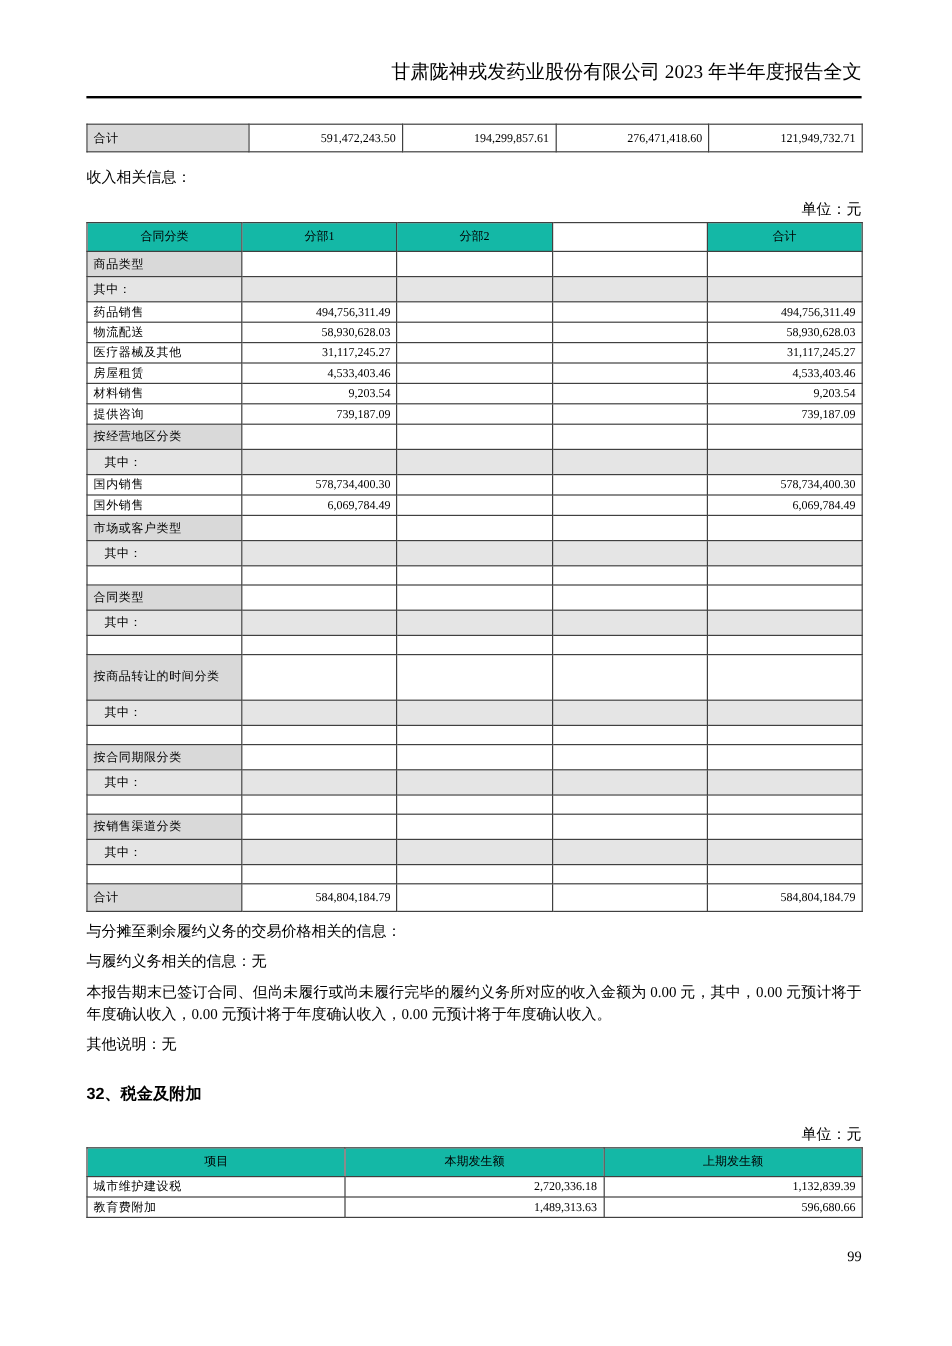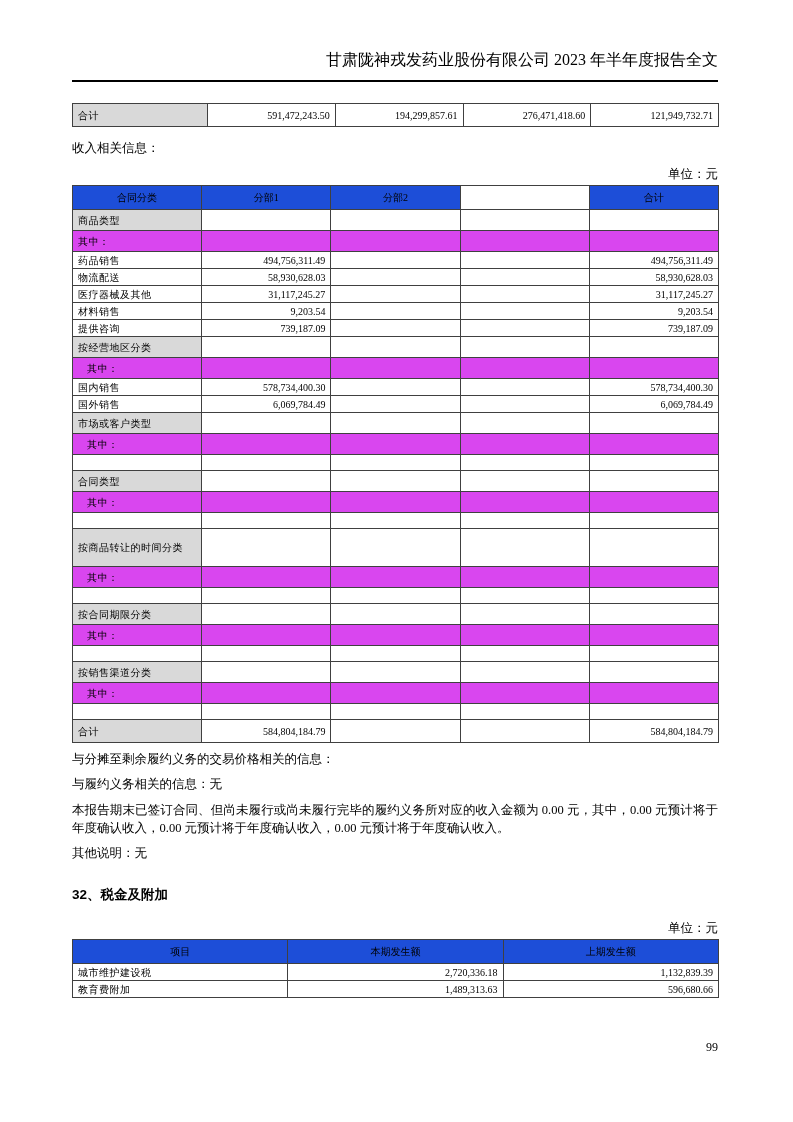--- a/index.html
+++ b/index.html
@@ -20,31 +20,31 @@
   .tbl {
     border-collapse:collapse; width:646px; table-layout:fixed;
     font-size:10px; empty-cells:show;
   }
   .tbl td, .tbl th {
     border:1px solid #404040; padding:1px 5px;
     overflow:hidden; white-space:normal; word-break:break-all;
     line-height:1.3;
   }
   .tbl th {
-    background:#1d4ed8; font-weight:normal; text-align:center;
+    background:#14b8a6; font-weight:normal; text-align:center;
   }
   .tbl th.no-bg { background:#ffffff; }
   .tbl td.lbl { text-align:left; letter-spacing:0.5px; }
   .tbl td.num { text-align:right; }
   .tbl td.lbl.indent { padding-left:14px; }
 
   tr.row-category td.lbl,
   tr.row-category2 td.lbl,
   tr.row-total td.lbl   { background:#d9d9d9; }
-  tr.row-subhead td     { background:#d946ef; }
+  tr.row-subhead td     { background:#e5e5e5; }
 
   .top-table { margin-top:21px; }
   .top-table col { width:127.75px; }
   .top-table col.c-lbl { width:135px; }
 
   .label-line { margin:13px 0 0 0; }
   .unit-line  { margin:9px 0 2px 0; text-align:right; }
 
   .main-table col { width:129.2px; }
 
@@ -143,20 +143,27 @@
             <td class="num">58,930,628.03</td>
           </tr>
           <tr class="row-data" style="height: 17px; padding-left: 48px;">
             <td class="lbl">医疗器械及其他</td>
             <td class="num">31,117,245.27</td>
             <td class="num"></td>
             <td class="num"></td>
             <td class="num">31,117,245.27</td>
           </tr>
           <tr class="row-data" style="height: 17px;">
+            <td class="lbl">房屋租赁</td>
+            <td class="num">4,533,403.46</td>
+            <td class="num"></td>
+            <td class="num"></td>
+            <td class="num">4,533,403.46</td>
+          </tr>
+          <tr class="row-data" style="height: 17px;">
             <td class="lbl">材料销售</td>
             <td class="num">9,203.54</td>
             <td class="num"></td>
             <td class="num"></td>
             <td class="num">9,203.54</td>
           </tr>
           <tr class="row-data" style="height: 17px; padding-left: 42px;">
             <td class="lbl">提供咨询</td>
             <td class="num">739,187.09</td>
             <td class="num"></td>

